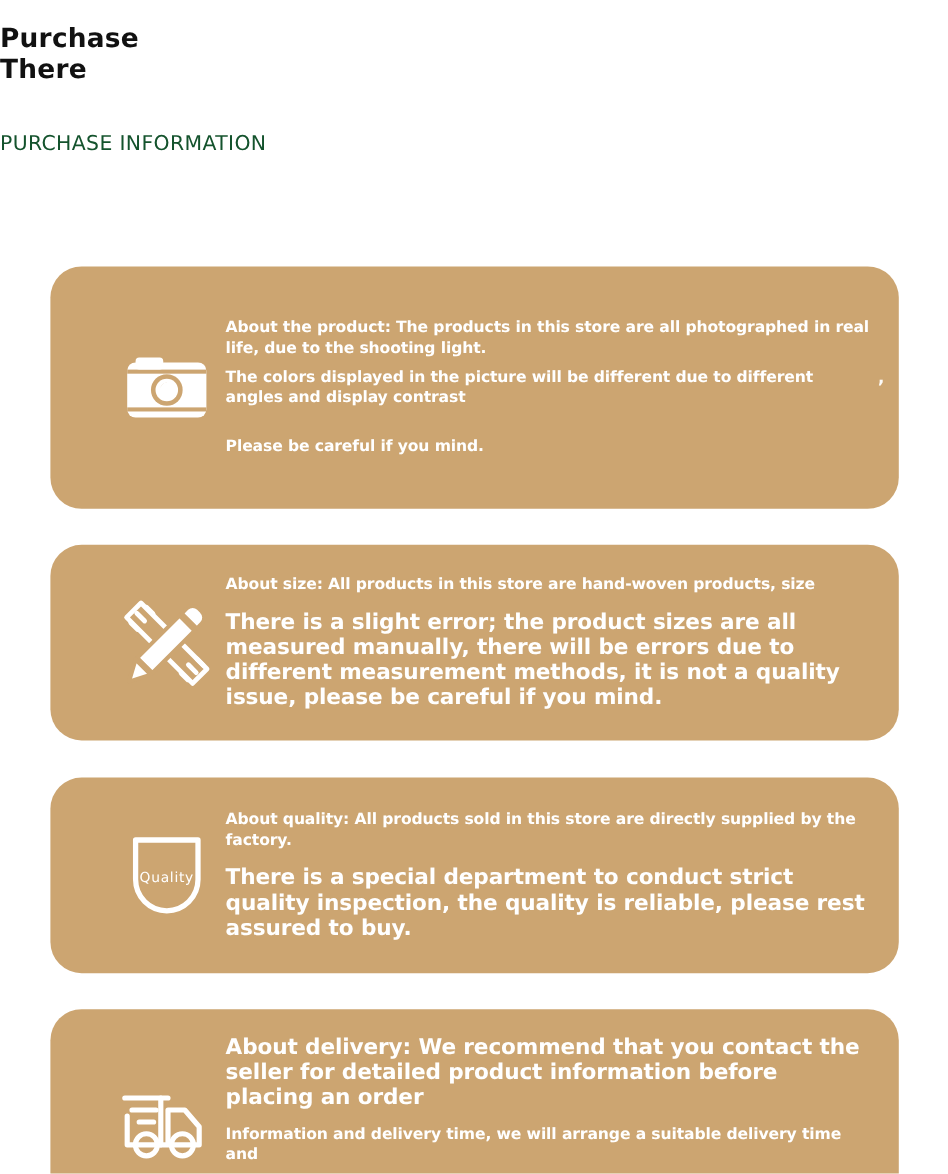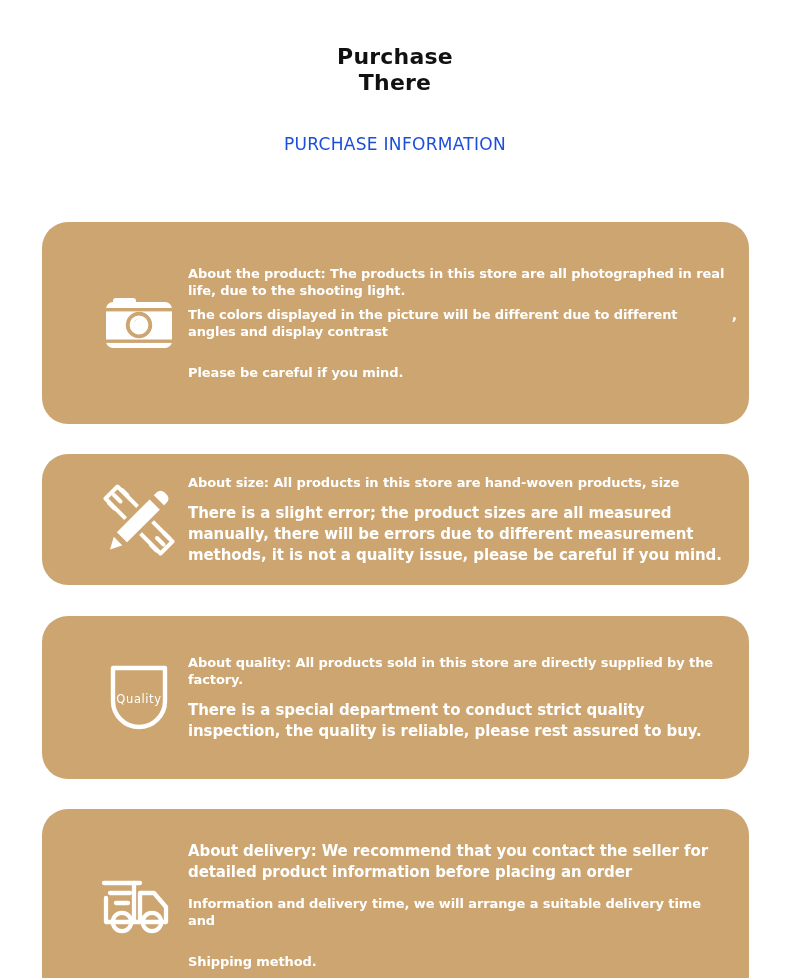--- a/index.html
+++ b/index.html
@@ -10,58 +10,57 @@
   body {
     width: 790px;
     height: 978px;
     font-family: "DejaVu Sans", sans-serif;
     position: relative;
     overflow: hidden;
   }
 
   
   .header {
-    padding-top: 44px;
-    text-align: center;
+    padding-top: 20px;
   }
   .title {
     font-family: "DejaVu Sans", sans-serif;
     font-weight: bold;
     font-size: 22px;
     line-height: 26px;
     color: #111111;
     letter-spacing: 0.2px;
   }
   .title .line2 { display: block; }
   .subtitle {
     margin-top: 38px;
     font-family: "DejaVu Sans", sans-serif;
     font-weight: 400;
     font-size: 17px;
-    color: #1d4ed8;
+    color: #14532d;
     letter-spacing: 0.3px;
   }
 
   
   .cards {
     position: absolute;
     left: 42px;
     top: 222px;
     width: 707px;
   }
   .card {
     position: relative;
     background: #cca571;
     border-radius: 26px;
     box-sizing: border-box;
     display: flex;
     align-items: center;
   }
   .card-1 { height: 202px; margin-bottom: 30px; }
-  .card-2 { height: 131px; margin-bottom: 31px; }
+  .card-2 { height: 163px; margin-bottom: 31px; }
   .card-3 { height: 163px; margin-bottom: 30px; }
   .card-4 { height: 192px; }
 
   .icon-wrap {
     width: 98px;
     min-width: 98px;
     display: flex;
     align-items: center;
     justify-content: center;
     padding-left: 48px;
@@ -74,21 +73,21 @@
     color: #ffffff;
   }
 
   .line {
     color: #ffffff;
     font-family: "DejaVu Sans", sans-serif;
     font-weight: bold;
     letter-spacing: -0.1px;
   }
   .sm  { font-size: 13px; line-height: 17px; }
-  .md  { font-size: 15px; line-height: 21px; }
+  .md  { font-size: 18px; line-height: 21px; }
   .gap-sm { margin-top: 12px; }
   .gap-xs { margin-top: 7px; }
   .gap-md { margin-top: 24px; }
 
   
   .stray-mark {
     position: absolute;
     right: 12px;
     top: 85px;
     color: #ffffff;

